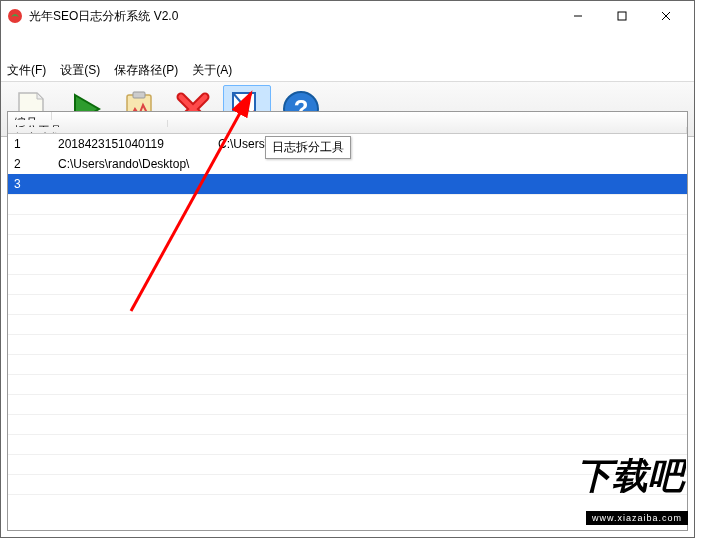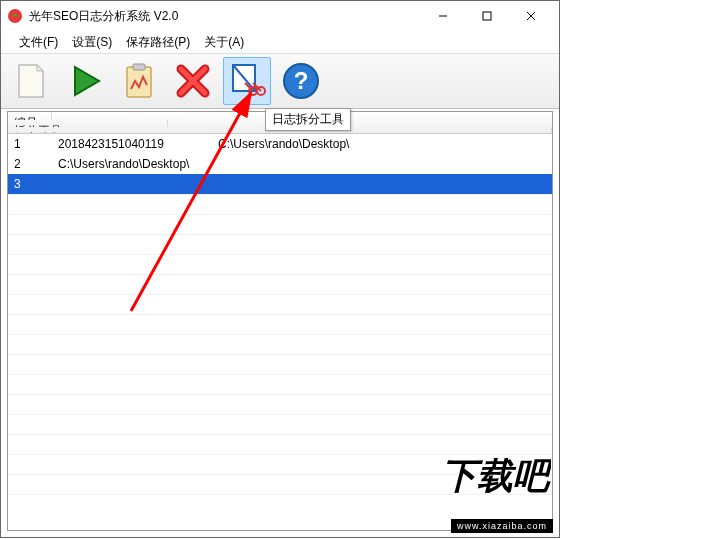--- a/index.html
+++ b/index.html
@@ -1,23 +1,23 @@
 <!DOCTYPE html>
 <html><head>
 <meta charset="utf-8">
 <style>
   * { box-sizing: border-box; margin: 0; padding: 0; }
   body { font-family: "Microsoft YaHei", "SimSun", sans-serif; font-size: 12px; background: #fff; color: #000; width: 701px; height: 539px; position: relative; overflow: hidden; }
-  .window { width: 560px; height: 538px; border: 1px solid #666; background: #fff; position: relative; }
+  .window { width: 695px; height: 538px; border: 1px solid #666; background: #fff; position: relative; }
   .titlebar { height: 30px; display: flex; align-items: center; padding: 0 6px; background: #fff; }
   .titlebar .app-icon { width: 16px; height: 16px; margin-right: 6px; }
   .titlebar .title { flex: 1; font-size: 12px; }
   .winbtns { display: flex; }
   .winbtn { width: 44px; height: 28px; display: flex; align-items: center; justify-content: center; }
-  .menubar { height: 22px; display: flex; align-items: center; padding: 2px 12px; gap: 2px; }
+  .menubar { height: 22px; display: flex; align-items: center; padding: 2px 0; gap: 2px; margin-top: 28px; }
   .menuitem { padding: 2px 6px; font-size: 12px; cursor: default; }
   .toolbar { height: 56px; background: linear-gradient(#fafafa,#ececec); border-top: 1px solid #dcdcdc; border-bottom: 1px solid #c0c0c0; display: flex; align-items: center; padding: 4px 6px; gap: 6px; position: relative; }
   .tbtn { width: 48px; height: 48px; display: flex; align-items: center; justify-content: center; border: 1px solid transparent; border-radius: 2px; }
   .tbtn.active { background: #c9e5ff; border: 1px solid #6fb7ff; }
   .tooltip { position: absolute; top: 54px; left: 250px; background: #fff; border: 1px solid #999; padding: 2px 6px; font-size: 12px; box-shadow: 1px 1px 2px rgba(0,0,0,0.2); z-index: 10; margin-left: 14px; }
   .content { position: absolute; top: 110px; left: 6px; right: 6px; bottom: 6px; border: 1px solid #999; background: #fff; }
   .grid { width: 100%; height: 100%; overflow: hidden; }
   .grid-header { display: flex; height: 22px; background: linear-gradient(#fff,#efefef); border-bottom: 1px solid #c9c9c9; flex-direction: column; }
   .gh-cell { border-right: 1px solid #dcdcdc; padding: 3px 6px; font-size: 12px; overflow: hidden; white-space: nowrap; }
   .grid-body { }
@@ -25,21 +25,21 @@
   .gr-row:nth-child(odd) { background: #fff; }
   .gr-cell { padding: 2px 6px; font-size: 12px; overflow: hidden; white-space: nowrap; }
   .gr-row.selected { background: #1a62d6; color: #fff; }
   .col-id { width: 44px; }
   .col-name { width: 160px; }
   .col-path { flex: 1; }
   .empty-row { height: 20px; border-top: 1px solid #f0f0f0; }
   .arrow-overlay { position: absolute; pointer-events: none; z-index: 20; }
   .watermark { position: absolute; right: 8px; bottom: 36px; z-index: 30; }
   .watermark-text { font-size: 36px; font-weight: 900; font-style: italic; fill: #000; stroke: #fff; stroke-width: 2; paint-order: stroke fill; }
-  .watermark-bar { position: absolute; right: 6px; bottom: 4px; background: #000; color: #fff; font-size: 9px; padding: 2px 6px; letter-spacing: 1px; z-index: 31; }
+  .watermark-bar { position: absolute; right: 6px; bottom: 12px; background: #000; color: #fff; font-size: 9px; padding: 2px 6px; letter-spacing: 1px; z-index: 31; }
 </style>
 </head>
 <body>
 
 <div class="window">
 
   <div class="titlebar">
     <span class="app-icon">
       <svg width="16" height="16" viewBox="0 0 16 16">
         <circle cx="8" cy="8" r="7" fill="#e53935"></circle>

